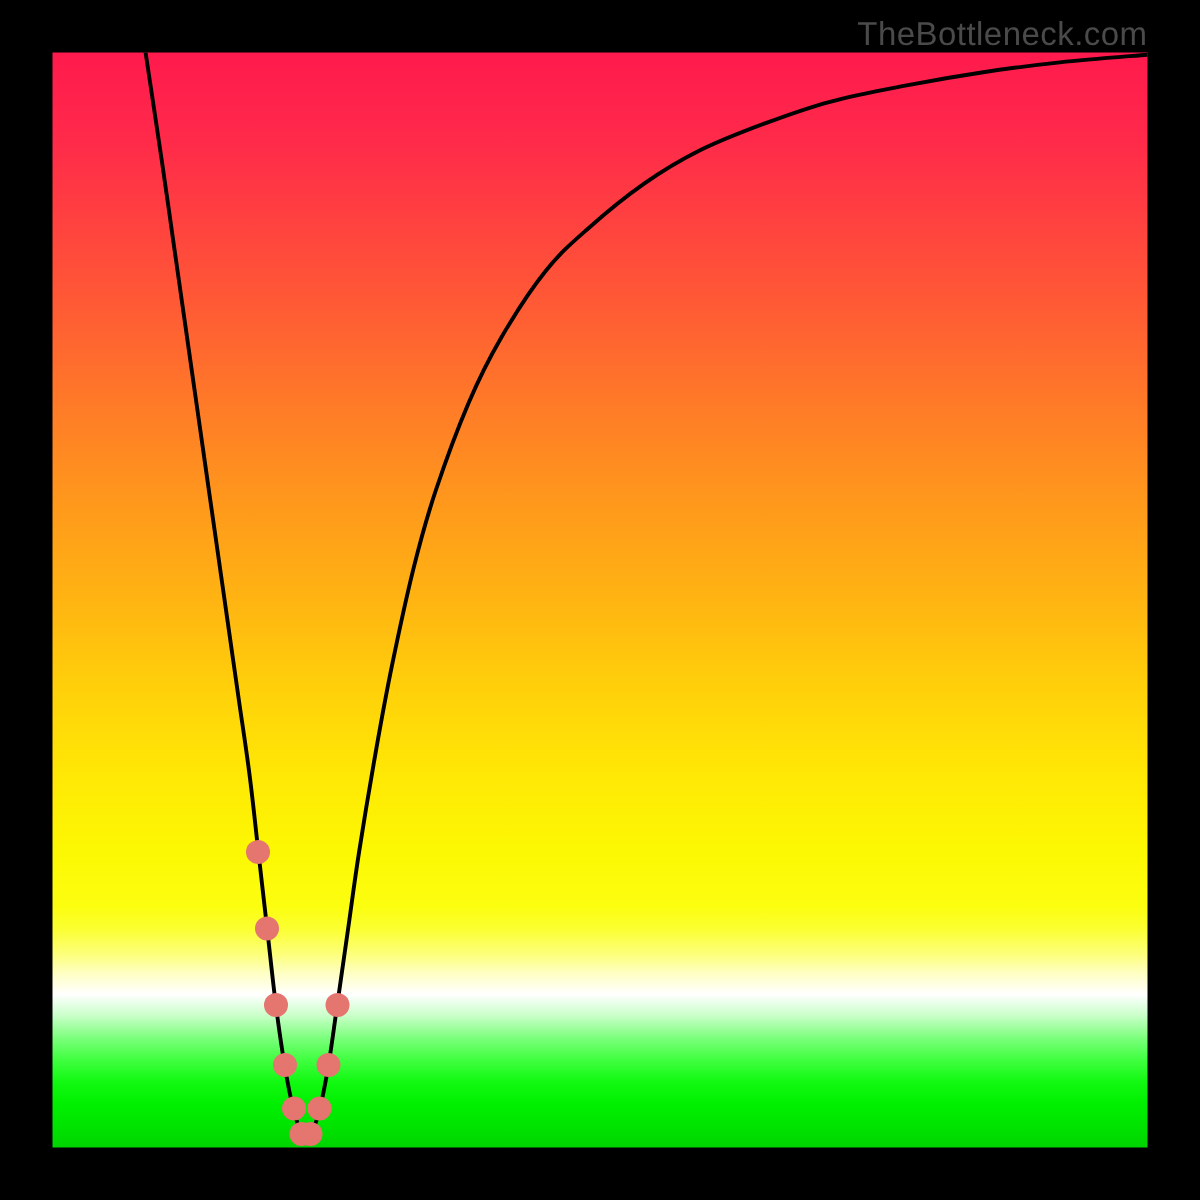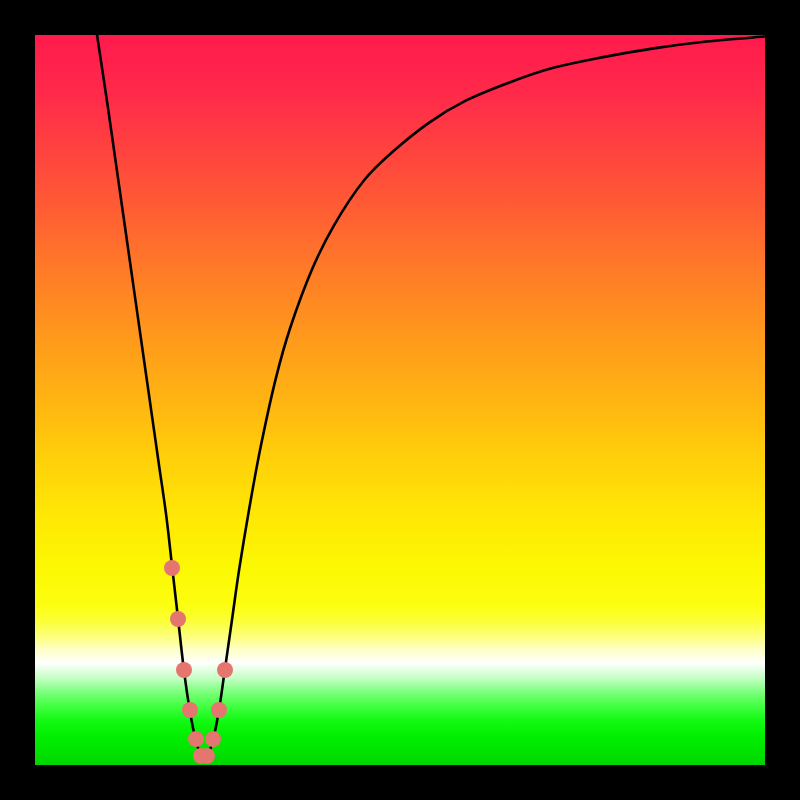--- a/index.html
+++ b/index.html
@@ -29,20 +29,21 @@
           #00e400 98%,
           #00d400 100%);}
   .curve{position:absolute;left:0;top:0;width:730px;height:730px;pointer-events:none}
   .badge{position:absolute;right:35px;top:10px;color:#4a4a4a;font-size:22px;font-weight:400;letter-spacing:.3px}
   .pt{position:absolute;width:16px;height:16px;border-radius:50%;background:#e4756f;transform:translate(-50%,-50%);pointer-events:none}
 </style>
 </head>
 <body>
 
 <div class="frame">
+  <div class="badge">TheBottleneck.com</div>
   <div class="plot">
     <svg class="curve" viewBox="0 0 730 730" preserveAspectRatio="none">
       <path id="curvePath" fill="none" stroke="#000" stroke-width="2.6" stroke-linecap="round" stroke-linejoin="round" d="M 62.05 0.00 C 64.02 13.14, 69.72 50.66, 73.00 73.00 C 76.28 95.34, 77.67 105.70, 80.30 124.10 C 82.93 142.50, 84.97 156.80, 87.60 175.20 C 90.23 193.60, 92.27 207.90, 94.90 226.30 C 97.53 244.70, 99.57 259.00, 102.20 277.40 C 104.83 295.80, 106.87 310.10, 109.50 328.50 C 112.13 346.90, 114.17 361.20, 116.80 379.60 C 119.43 398.00, 121.47 412.30, 124.10 430.70 C 126.73 449.10, 129.03 463.40, 131.40 481.80 C 133.77 500.20, 135.14 514.50, 137.24 532.90 C 139.34 551.30, 140.98 565.60, 143.08 584.00 C 145.18 602.40, 146.82 618.68, 148.92 635.10 C 151.02 651.52, 152.66 662.77, 154.76 675.25 C 156.86 687.73, 158.50 696.30, 160.60 704.45 C 162.70 712.60, 164.34 717.62, 166.44 720.51 C 168.54 723.40, 170.18 723.40, 172.28 720.51 C 174.38 717.62, 176.02 712.60, 178.12 704.45 C 180.22 696.30, 181.86 687.73, 183.96 675.25 C 186.06 662.77, 187.43 651.52, 189.80 635.10 C 192.17 618.68, 194.47 602.40, 197.10 584.00 C 199.73 565.60, 201.12 553.92, 204.40 532.90 C 207.69 511.88, 211.41 489.54, 215.35 467.20 C 219.29 444.86, 221.70 431.14, 226.30 408.80 C 230.90 386.46, 235.64 364.12, 240.90 343.10 C 246.16 322.08, 248.93 311.71, 255.50 292.00 C 262.07 272.29, 269.52 252.00, 277.40 233.60 C 285.28 215.20, 290.10 205.57, 299.30 189.80 C 308.50 174.03, 317.99 159.14, 328.50 146.00 C 339.01 132.86, 345.87 127.31, 357.70 116.80 C 369.53 106.29, 381.06 96.80, 394.20 87.60 C 407.34 78.40, 416.25 72.93, 430.70 65.70 C 445.15 58.47, 458.73 53.36, 474.50 47.45 C 490.27 41.54, 501.22 37.45, 518.30 32.85 C 535.38 28.25, 551.00 25.45, 569.40 21.90 C 587.80 18.35, 602.10 15.90, 620.50 13.14 C 638.90 10.38, 651.89 8.67, 671.60 6.57 C 691.31 4.47, 719.49 2.38, 730.00 1.46"></path>
     </svg>
     <div id="markers">
         <div class="pt" style="left: 137.24px; top: 532.9px;"></div>
         <div class="pt" style="left: 143.08px; top: 584px;"></div>
         <div class="pt" style="left: 148.92px; top: 635.1px;"></div>
         <div class="pt" style="left: 154.76px; top: 675.25px;"></div>
         <div class="pt" style="left: 160.6px; top: 704.45px;"></div>

